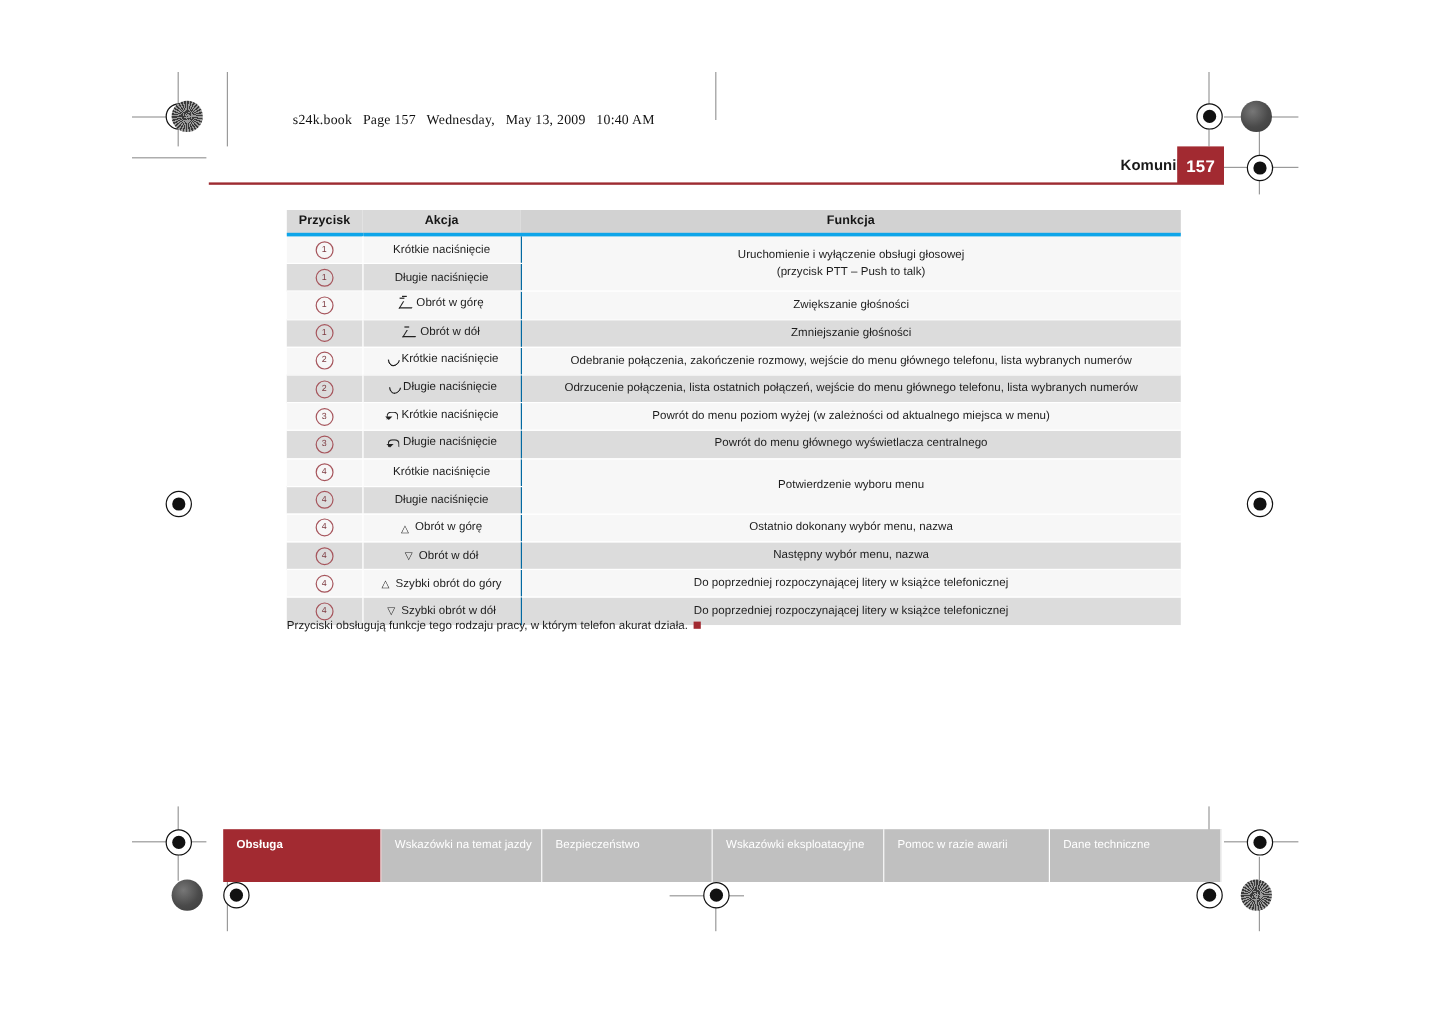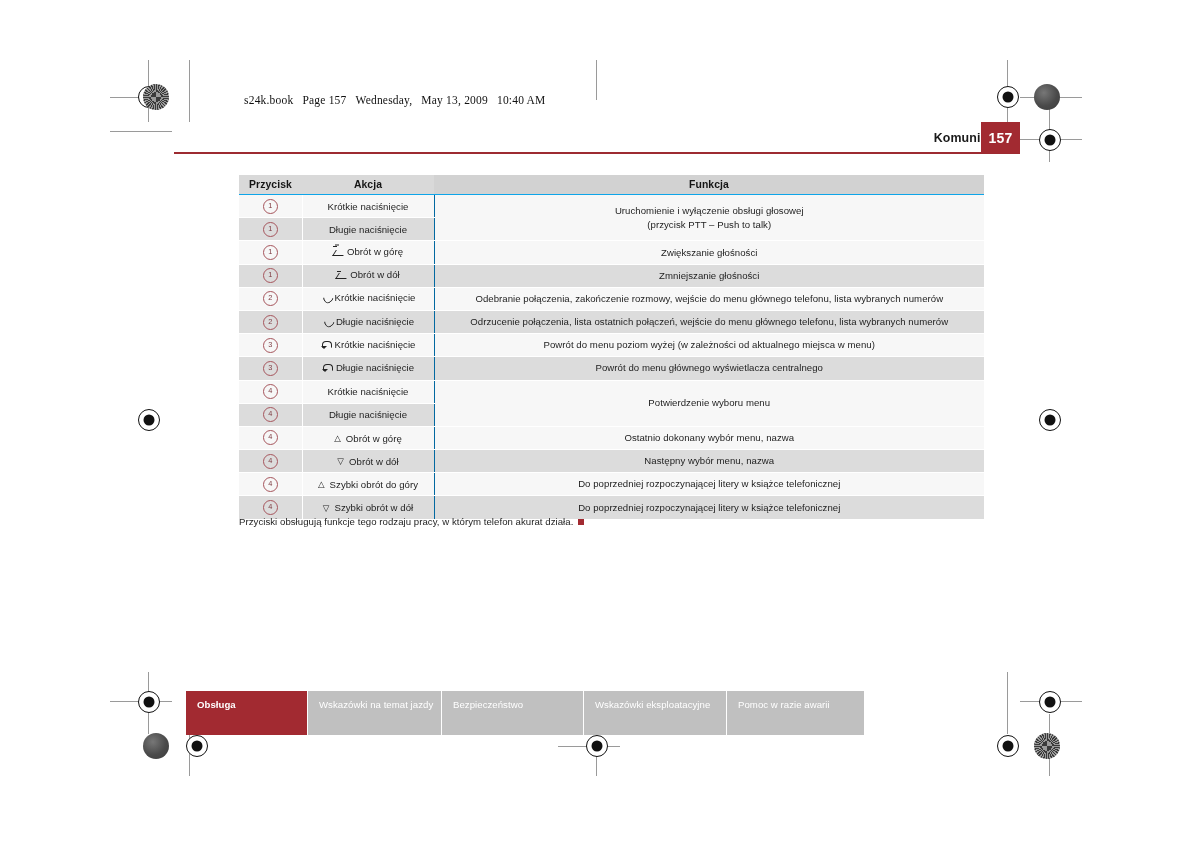--- a/index.html
+++ b/index.html
@@ -42,21 +42,21 @@
   .tbl{position:absolute;left:239px;top:175px;width:745px;
        border-collapse:collapse;table-layout:fixed;}
   .tbl td,.tbl th{padding:0;margin:0;}
   col.c1{width:63px;}
   col.c2{width:132px;}
   col.c3{width:550px;}
 
   .hdr td{
     background:#d9d9d9;height:19px;font-size:10.4px;font-weight:bold;
     color:#151515;text-align:center;vertical-align:middle;letter-spacing:.1px;
-    border-bottom:1px solid #0ea5e9;
+    border-bottom:3px solid #0ea5e9;
   }
   .hdr td.f{background:#d2d2d2;}
 
   .tbl tbody td{
     height:22.2px;font-size:9.6px;color:#1d1d1d;text-align:center;
     vertical-align:middle;border-bottom:1px solid #ffffff;
     letter-spacing:.05px;
   }
   .rw-a td{background:#f7f7f7;}
   .rw-b td{background:#dcdcdc;}
@@ -323,28 +323,31 @@
         </td>
       </tr>
     </tbody>
 </table>
 
 <div class="footnote">
   <span>Przyciski obsługują funkcje tego rodzaju pracy, w którym telefon akurat działa.</span><span class="endmark"></span>
 </div>
 
 <div class="footer" id="footer">
-    <div class="ftab active" style="width: 122px;">
+    <div class="ftab active" style="width: 132px;">
       <span>Obsługa</span>
     </div>
     <div class="ftab" style="width: 134px;">
       <span>Wskazówki na temat jazdy</span>
     </div>
     <div class="ftab" style="width: 142px;">
       <span>Bezpieczeństwo</span>
     </div>
     <div class="ftab" style="width: 143px;">
       <span>Wskazówki eksploatacyjne</span>
     </div>
     <div class="ftab" style="width: 138px;">
       <span>Pomoc w razie awarii</span>
     </div>
+    <div class="ftab" style="width: 143px;">
+      <span>Dane techniczne</span>
+    </div>
   </div>
 
 </body></html>

